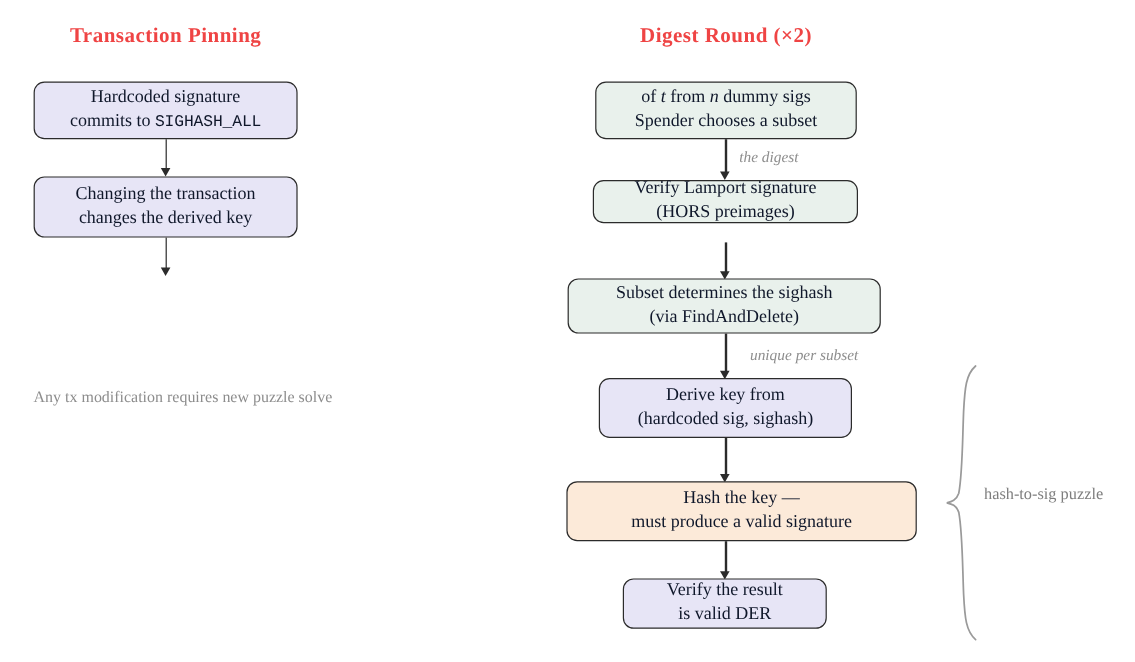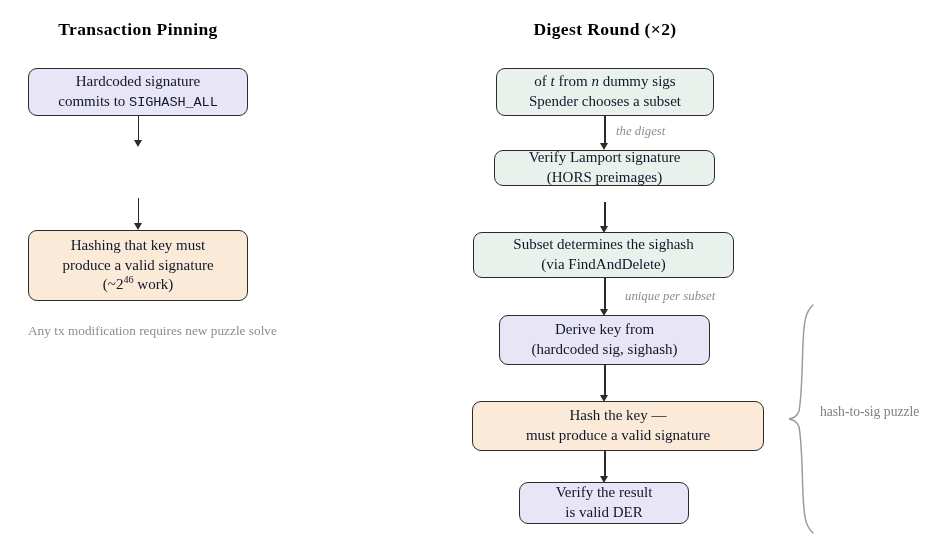--- a/index.html
+++ b/index.html
@@ -12,21 +12,21 @@
     overflow:hidden;
   }
   .stage{position:absolute;left:0;top:0;width:946px;height:552px;}
   .col-title{
     position:absolute;
     font-weight:bold;
     font-size:17.5px;
     letter-spacing:.4px;
     white-space:nowrap;
     text-align:center;
-    color:#000000;
+    color:#ef4444;
   }
   .node{
     position:absolute;
     box-sizing:border-box;
     border:1.3px solid #2b2b2b;
     border-radius:9px;
     display:flex;
     flex-direction:column;
     align-items:center;
     justify-content:center;
@@ -86,31 +86,30 @@
   <div class="node fill-lav" style="left:28px;top:68px;width:220px;height:48px;">
     <span class="ln">Hardcoded signature</span>
     <span class="ln">commits to <span class="mono">SIGHASH_ALL</span></span>
   </div>
 
   <div class="arrow" style="left:137.5px;top:116px;height:31px;">
     <div class="shaft" style="height:25px;"></div>
     <div class="head" style="top:24px;"></div>
   </div>
 
+  <div class="node fill-lav" style="left:28px;top:147px;width:220px;height:51px;">
+    <span class="ln">Changing the transaction</span>
+    <span class="ln">changes the derived key</span>
+  </div>
 
   <div class="arrow" style="left:137.5px;top:198px;height:32px;">
     <div class="shaft" style="height:26px;"></div>
     <div class="head" style="top:25px;"></div>
   </div>
 
-  <div class="node fill-org" style="left:28px;top:230px;width:220px;height:71px;">
-    <span class="ln">Hashing that key must</span>
-    <span class="ln">produce a valid signature</span>
-    <span class="ln">(~<span>2</span><span class="sup">46</span> work)</span>
-  </div>
 
   <div class="caption" style="left:28px;top:322px;width:220px;">
     <span class="ln">Any tx modification</span>
     <span class="ln">requires new puzzle solve</span>
   </div>
 
   <div class="col-title" style="left:494px;top:19px;width:222px;">Digest Round (×2)</div>
 
   <div class="node fill-grn" style="left:496px;top:68px;width:218px;height:48px;">
     <span class="ln">of <span class="mvar">t</span> from <span class="mvar">n</span> dummy sigs</span>

